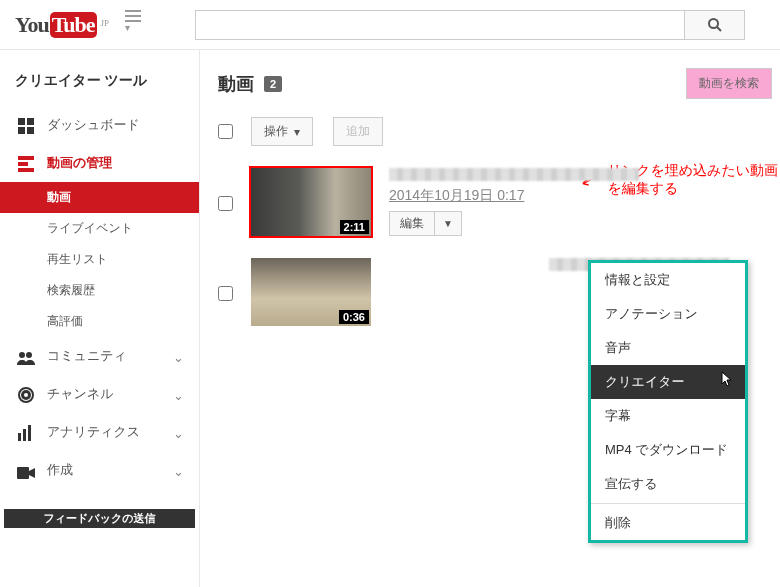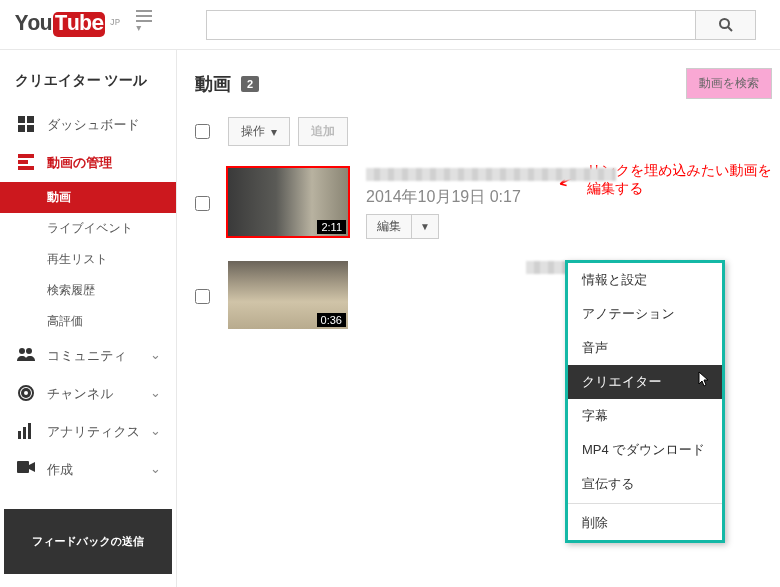--- a/index.html
+++ b/index.html
@@ -1,64 +1,64 @@
 <!DOCTYPE html>
 <html><head>
 <meta charset="utf-8">
 <style>
   * { box-sizing: border-box; margin: 0; padding: 0; }
   body { font-family: Arial, "Hiragino Kaku Gothic Pro", Meiryo, sans-serif; font-size: 13px; color: #333; background: #fff; width: 780px; height: 587px; overflow: hidden; position: relative; }
   .header { display: flex; align-items: center; height: 50px; border-bottom: 1px solid #e8e8e8; padding: 0 15px; }
-  .logo { display: flex; align-items: flex-end; font-family: Liberation Mono, monospace; }
+  .logo { display: flex; align-items: flex-end; font-family: Liberation Serif, serif; }
   .logo-you { font-weight: bold; font-size: 22px; color: #444; letter-spacing: -1px; }
   .logo-tube { background: #cc181e; color: #fff; font-weight: bold; font-size: 22px; padding: 0 2px; border-radius: 5px; letter-spacing: -1px; margin-left: 1px; }
   .logo-jp { font-size: 9px; color: #999; margin-left: 4px; align-self: flex-start; margin-top: 6px; }
   .guide-btn { margin-left: 12px; color: #999; font-size: 16px; padding: 4px; }
   .search-area { display: flex; margin-left: 50px; }
   .search-input { width: 490px; height: 30px; border: 1px solid #ccc; padding: 0 8px; }
   .search-btn { width: 60px; height: 30px; border: 1px solid #ccc; border-left: none; background: #f8f8f8; display: flex; align-items: center; justify-content: center; }
   .main { display: flex; height: 537px; }
-  .sidebar { width: 177px; border-right: 1px solid #e8e8e8; padding-top: 22px; display: flex; flex-direction: column; }
+  .sidebar { width: 200px; border-right: 1px solid #e8e8e8; padding-top: 22px; display: flex; flex-direction: column; }
   .sidebar-title { font-size: 14px; font-weight: bold; color: #333; padding: 0 15px 16px; }
-  .side-item { display: flex; align-items: flex-start; padding: 10px 15px; font-size: 13px; color: #555; cursor: pointer; }
+  .side-item { display: flex; align-items: flex-end; padding: 10px 15px; font-size: 13px; color: #555; cursor: pointer; }
   .side-item .icon { width: 22px; display: flex; justify-content: center; margin-right: 10px; }
   .side-item .chev { margin-left: auto; color: #888; }
   .side-item.active { color: #cc181e; font-weight: bold; }
   .sub-items { background: #fff; }
   .sub-item { padding: 7px 15px 7px 47px; font-size: 12px; color: #555; cursor: pointer; }
   .sub-item.selected { background: #cc181e; color: #fff; font-weight: bold; }
-  .feedback-btn { margin: 20px 4px 0; background: #333; color: #fff; font-size: 11px; font-weight: bold; padding: 25px 12px; border: none; cursor: pointer; }
+  .feedback-btn { margin: 20px 4px 0; background: #333; color: #fff; font-size: 11px; font-weight: bold; padding: 2px 12px; border: none; cursor: pointer; }
 
   .content { flex: 1; padding: 18px 8px 0 18px; position: relative; }
   .page-row { display: flex; align-items: center; margin-bottom: 18px; }
   .page-title { font-size: 18px; font-weight: bold; margin-right: 10px; }
   .count-badge { background: #666; color: #fff; font-size: 11px; font-weight: bold; padding: 2px 6px; border-radius: 2px; }
   .search-videos-btn { margin-left: auto; border: 1px solid #ccc; padding: 6px 12px; font-size: 12px; color: #666; background: #f9a8d4; }
 
   .toolbar { display: flex; align-items: center; margin-bottom: 18px; }
   .tb-check { margin-right: 18px; width: 15px; height: 15px; }
   .tb-btn { border: 1px solid #ccc; background: #f8f8f8; padding: 5px 12px; font-size: 12px; color: #555; display: inline-flex; align-items: center; gap: 6px; }
-  .tb-btn + .tb-btn { margin-left: 8px; font-weight: bold; }
+  .tb-btn + .tb-btn { margin-left: 20px; }
   .tb-btn.disabled { color: #bbb; }
 
   .annotation { position: absolute; top: 112px; left: 380px; display: flex; align-items: center; color: #ff0000; font-size: 14px; }
   .annotation svg { margin-right: 6px; }
 
   .video-row { display: flex; align-items: flex-start; padding: 4px 0 18px; }
   .row-check { margin-top: 28px; margin-right: 18px; width: 15px; height: 15px; }
   .thumb-wrap { position: relative; }
   .thumb-wrap.highlight { outline: 2px solid #ff0000; }
   .thumb { width: 120px; height: 68px; background: #777; position: relative; overflow: hidden; }
   .thumb.office { background: linear-gradient(90deg, #3a3a3a 0%, #5a5a56 40%, #b8b2a0 70%, #8a8574 100%); }
   .thumb.pan { background: linear-gradient(180deg, #6b645a 0%, #a09682 30%, #d0c4a8 60%, #b8ab8e 100%); border-radius: 0; }
-  .duration { position: absolute; bottom: 2px; right: 2px; background: #000; color: #fff; font-size: 11px; font-weight: normal; padding: 1px 4px; }
+  .duration { position: absolute; bottom: 2px; right: 2px; background: #000; color: #fff; font-size: 11px; font-weight: bold; padding: 1px 4px; }
 
   .video-meta { margin-left: 18px; flex: 1; }
   .blur-line { height: 13px; margin-bottom: 6px; background: repeating-linear-gradient(90deg, #e0e0e0 0 8px, #d0d0d0 8px 14px); filter: blur(1px); }
-  .meta-date { font-size: 16px; color: #888; margin-top: 2px; margin-bottom: 6px; }
+  .meta-date { font-size: 14px; color: #888; margin-top: 2px; margin-bottom: 6px; text-decoration: underline; }
   .edit-group { display: inline-flex; }
   .edit-btn { border: 1px solid #ccc; background: #f8f8f8; padding: 3px 10px; font-size: 12px; color: #555; }
   .edit-caret { border: 1px solid #ccc; border-left: none; background: #f8f8f8; padding: 3px 8px; font-size: 10px; color: #555; }
 
   .dropdown { position: absolute; top: 210px; left: 388px; width: 160px; background: #fff; border: 3px solid #14b8a6; box-shadow: 2px 2px 6px rgba(0,0,0,0.25); z-index: 10; }
   .dd-item { padding: 8px 14px; font-size: 13px; color: #333; cursor: pointer; }
   .dd-item.hover { background: #333; color: #fff; position: relative; }
   .dd-sep { border-top: 1px solid #ddd; margin: 2px 0; }
   .cursor { position: absolute; right: 10px; top: 6px; }
 

